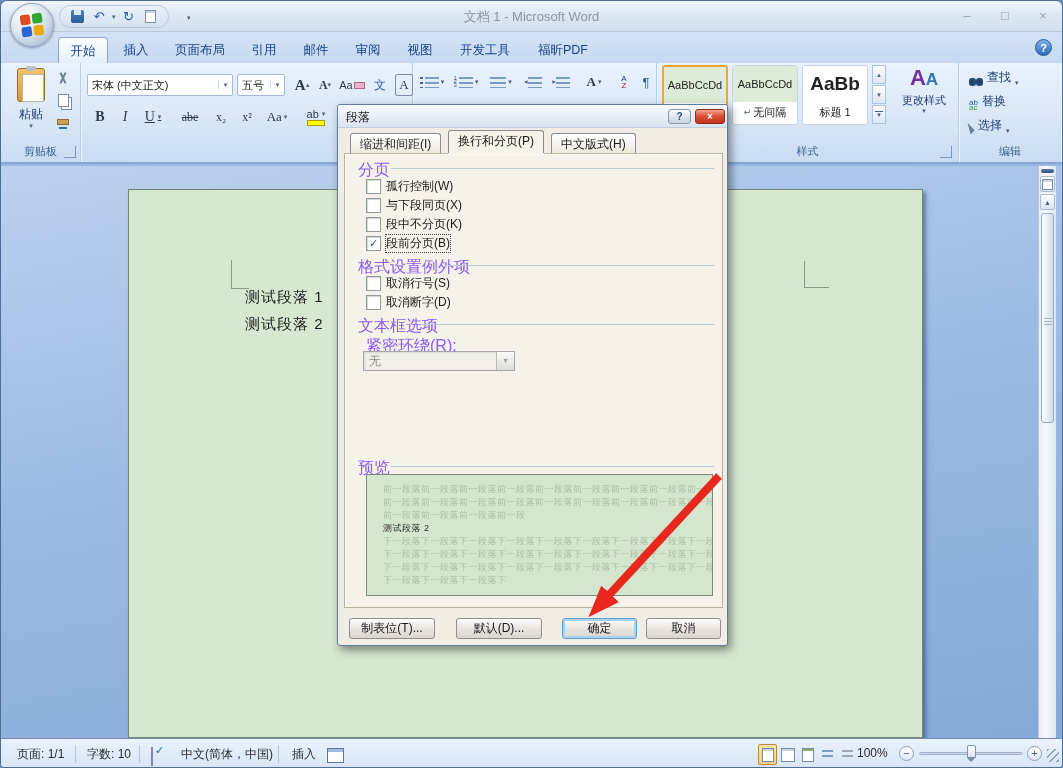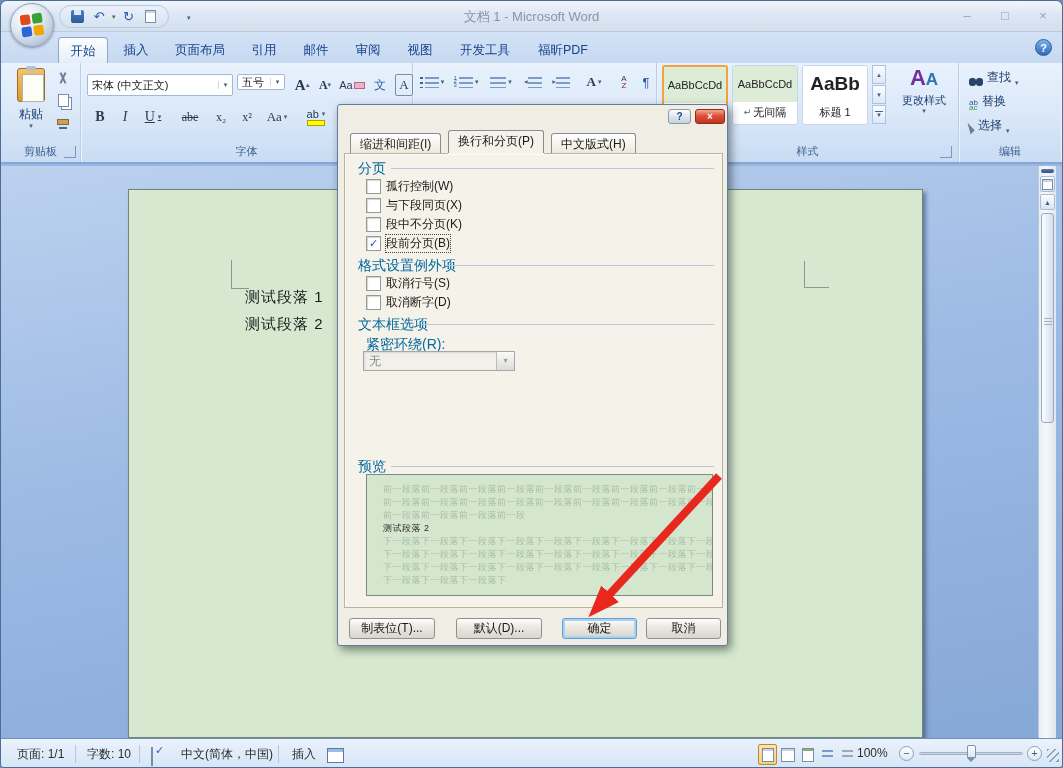--- a/index.html
+++ b/index.html
@@ -77,21 +77,21 @@
   .dtitle{left:0;top:0;width:100%;height:23px;background:linear-gradient(#f8fafc,#e8eef6 50%,#d9e4f0);border-bottom:1px solid #c0cedd;border-radius:3px 3px 0 0;}
   .dtitle-text{position:absolute;left:8px;top:4px;font-size:12px;color:#1a1a1a;}
   .dhelp{left:330px;top:4px;width:23px;height:15px;background:linear-gradient(#fdfeff,#dfe5ec 50%,#c8d3de);border:1px solid #8899aa;border-radius:3px;
          font-size:10px;font-weight:bold;color:#1a4a8a;text-align:center;line-height:14px;}
   .dclose{left:357px;top:4px;width:30px;height:15px;background:linear-gradient(#f4a892,#dd5038 45%,#c23420);border:1px solid #8d2c1a;border-radius:3px;
           font-size:10px;font-weight:bold;color:#fff;text-align:center;line-height:14px;}
   .dtab{height:20px;line-height:20px;padding:0 9px;font-size:12px;color:#1a1a1a;background:linear-gradient(#ffffff,#ece9dc);
         border:1px solid #898c95;border-bottom:none;border-radius:3px 3px 0 0;}
   .dtab.active{background:#f4f2e9;height:23px;z-index:5;box-shadow:0 1px 0 #f4f2e9;}
   .dpanel{left:6px;top:48px;width:379px;height:455px;background:#f4f2e9;border:1px solid #b9b4a0;box-shadow:inset 1px 1px 0 #fcfbf6;}
-  .dheader{font-size:14px;color:#0369a1;white-space:nowrap;}
+  .dheader{font-size:16px;color:#8b5cf6;white-space:nowrap;}
   .dline{height:1px;background:#b9c9d9;}
   .citem{display:flex;align-items:center;gap:5px;font-size:12px;color:#1a1a1a;height:16px;}
   .cb{width:13px;height:13px;background:#fff;border:1px solid #919b9c;box-shadow:inset 1px 1px 1px #d5d5d0;
       font-size:11px;line-height:12px;text-align:center;color:#2153a0;font-weight:bold;}
   .focusdot{outline:1px dotted #444;}
   .dcombo{background:#f1f0ea;border:1px solid #a5a8ab;box-shadow:inset 1px 1px 2px #d8d8d3;display:flex;align-items:center;font-size:12px;color:#8a8a84;}
   .dcombo .cv{flex:1;padding-left:5px;} 
   .dcombo .ca{width:17px;height:100%;background:linear-gradient(#fafafa,#dcdcd8);border-left:1px solid #bcbcb6;text-align:center;font-size:8px;color:#9a9a94;line-height:18px;}
   .prevbox{background:#d4e7ce;border:1px solid #7f8a7f;}
   .prevline{font-size:9px;line-height:13px;color:#a7bda3;white-space:nowrap;overflow:hidden;letter-spacing:.5px;}
@@ -179,21 +179,21 @@
         </div>
       <div class="grplabel">剪贴板</div>
       <span class="launcher" style="right:4px;"></span>
     </div>
 
     <div class="abs rgroup" style="left:80px;width:332px;">
       <div class="abs combo" style="left:6px;top:11px;width:146px;height:22px;">
         <span class="cv">宋体 (中文正文)</span>
         <span class="ca">▾</span>
       </div>
-      <div class="abs combo" style="left:156px;top:11px;width:48px;height:16px;">
+      <div class="abs combo" style="left:156px;top:11px;width:48px;height:22px;">
         <span class="cv">五号</span>
         <span class="ca">▾</span>
       </div>
       <div class="abs rbtn fontletter" style="left:210px;top:11px;width:22px;height:22px;font-size:15px;font-weight:bold;">
         <span>A</span>
           <span class="dd" style="transform:rotate(180deg) scaleY(-1);">▴</span>
       </div>
       <div class="abs rbtn fontletter" style="left:234px;top:11px;width:20px;height:22px;font-size:12px;font-weight:bold;">
         <span>A</span>
           <span class="dd">▾</span>
@@ -238,21 +238,20 @@
           </span>
         <span style="width:16px;height:4px;background:#ffff00;border:1px solid #b0a000;"></span>
       </div>
       <div class="abs rbtn fontletter" style="left:256px;top:42px;width:30px;height:24px;flex-direction:column;font-size:12px;font-weight:bold;">
         <span style="display:flex;align-items:center;">
             <span>A</span>
             <span class="dd" style="margin-left:3px;">▾</span>
           </span>
         <span style="width:14px;height:4px;background:#e02020;border:1px solid #901010;"></span>
       </div>
-      <div class="grplabel">字体</div>
       <span class="launcher" style="right:5px;"></span>
     </div>
 
     <div class="abs rgroup" style="left:412px;width:244px;">
       <div class="abs rbtn" style="left:6px;top:8px;width:26px;height:22px;">
         <span class="dotcol"></span>
           <span class="lines-ic"></span>
           <span class="dd" style="margin-left:2px;">▾</span>
       </div>
       <div class="abs rbtn" style="left:40px;top:8px;width:26px;height:22px;">
@@ -353,20 +352,23 @@
       <div class="abs" style="left:2px;top:3px;width:13px;height:4px;background:linear-gradient(#5a7aa5,#2e5580);border-radius:2px;"></div>
       <div class="abs sbtn" style="top:10px;height:16px;padding-top:2px;"><span class="pageic" style="width:9px;height:9px;display:inline-block;"></span></div>
       <div class="abs sbtn" style="top:28px;height:16px;line-height:15px;"><span>▲</span></div>
       <div class="abs thumb" style="top:47px;height:210px;">
           <span class="thumbgrip"></span>
         </div>
     </div>
   </div>
 
   <div class="abs dialog">
+    <div class="abs dtitle">
+      <span class="dtitle-text">段落</span>
+    </div>
     <div class="abs dhelp">?</div>
     <div class="abs dclose">×</div>
 
     <div class="abs dtab" style="left:12px;top:28px;">缩进和间距(I)</div>
     <div class="abs dtab active" style="left:110px;top:25px;">换行和分页(P)</div>
     <div class="abs dtab" style="left:213px;top:28px;">中文版式(H)</div>
 
     <div class="abs dpanel">
 
       <div class="abs dheader" style="left:13px;top:6px;">分页</div>

